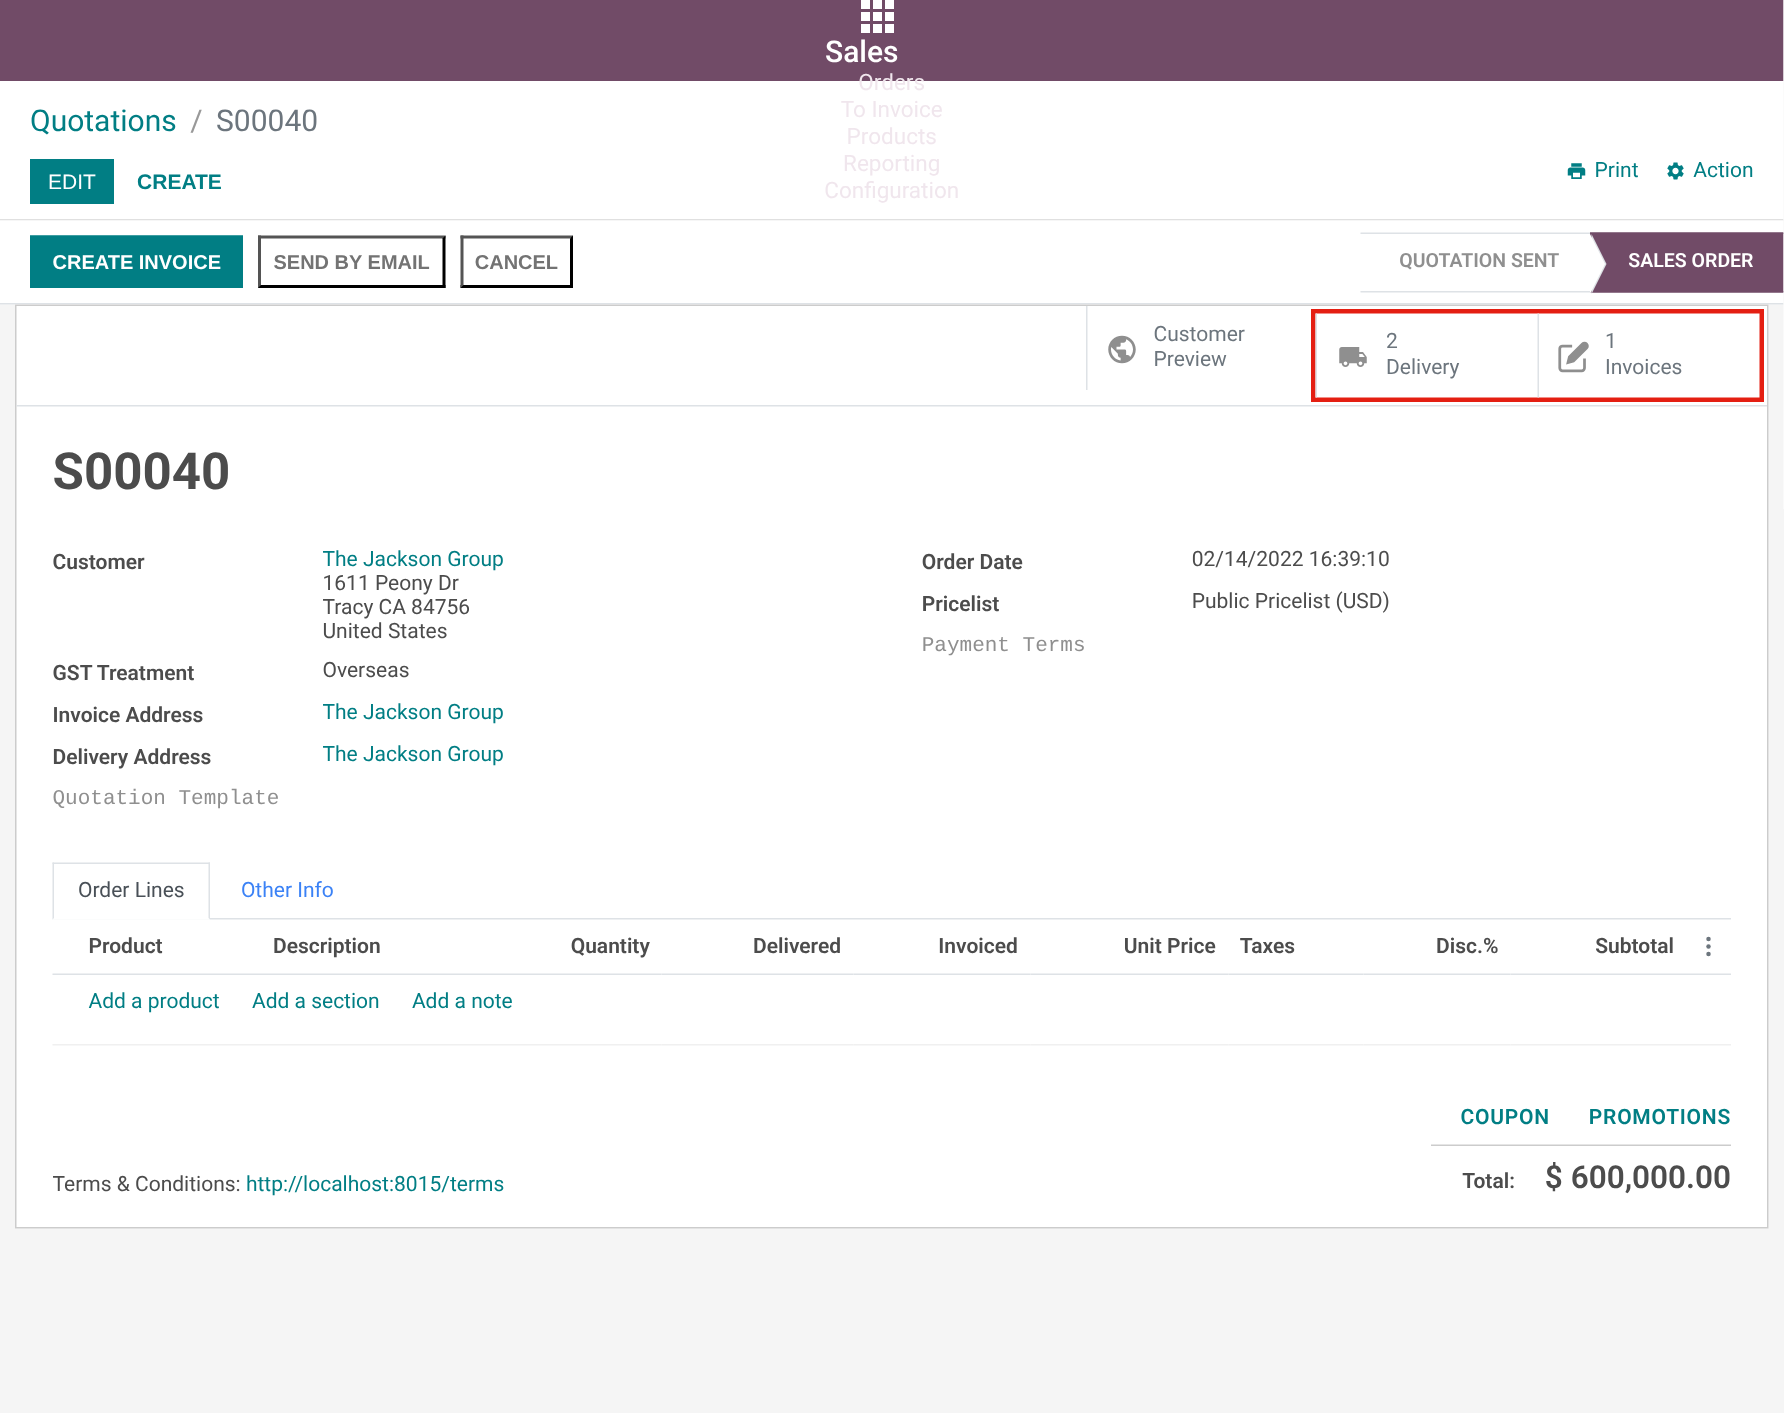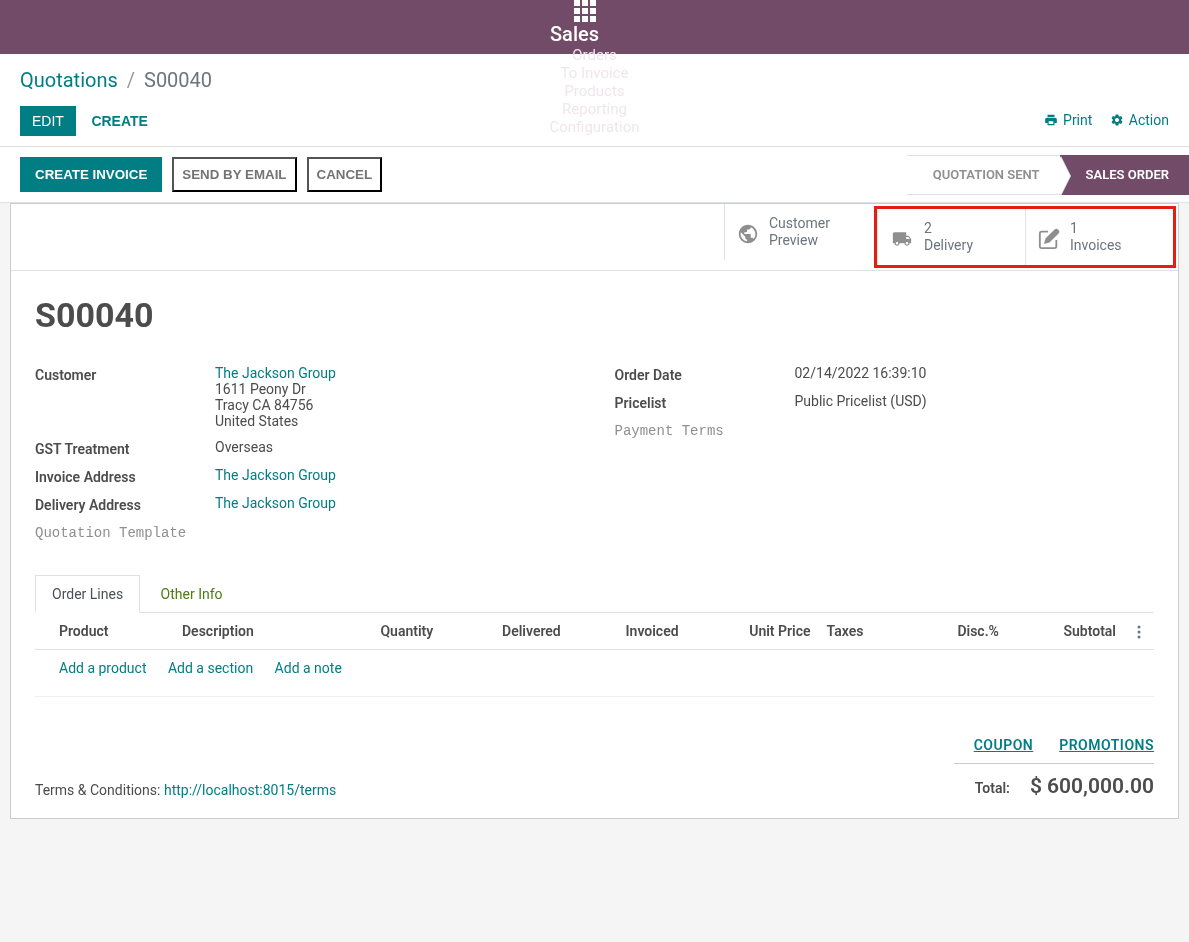--- a/index.html
+++ b/index.html
@@ -8,21 +8,21 @@
 .topbar { background: #714B67; color: #fff; height: 54px; display: flex; align-items: center; padding: 0 20px; flex-direction: column; }
 .apps-icon { width: 24px; height: 24px; display: grid; grid-template-columns: repeat(3,6px); grid-template-rows: repeat(3,6px); gap: 2px; margin-right: 18px; cursor: pointer; }
 .apps-icon span { background: #fff; width: 6px; height: 6px; }
 .app-title { font-size: 20px; font-weight: 500; margin-right: 40px; }
 .nav-item { padding: 0 18px; font-size: 15px; color: #f0e6ed; cursor: pointer; }
 
 .subheader { background: #fff; padding: 14px 20px 10px 20px; border-bottom: 1px solid #e0e0e0; }
 .breadcrumb { font-size: 20px; color: #6c757d; margin-bottom: 14px; }
 .breadcrumb a { color: #017E84; text-decoration: none; }
 .breadcrumb .sep { color: #999; margin: 0 4px; }
-.subheader-row { display: flex; justify-content: space-between; align-items: center; }
+.subheader-row { display: flex; justify-content: space-between; }
 .btn { display: inline-flex; align-items: center; padding: 7px 12px; border: none; cursor: pointer; font-size: 14px; font-weight: 500; }
 .btn-primary { background: #017E84; color: #fff; text-transform: uppercase; }
 .btn-link { background: transparent; color: #017E84; text-transform: uppercase; font-weight: 600; }
 .action-link { color: #017E84; cursor: pointer; display: inline-flex; align-items: center; gap: 5px; margin-left: 14px; }
 
 .statusbar { display: flex; justify-content: space-between; align-items: center; background: #fff; border-bottom: 1px solid #dee2e6; padding: 0 0 0 20px; }
 .statusbar-buttons { display: flex; gap: 10px; padding: 10px 0; }
 .btn-highlight { background: #017E84; color: #fff; padding: 8px 14px; font-weight: 600; border: 1px solid #017E84; }
 .btn-secondary { background: transparent; color: #737373; font-weight: 600; padding: 8px 8px; }
 
@@ -46,38 +46,38 @@
 .form-columns { display: flex; gap: 40px; margin-bottom: 24px; }
 .form-col { flex: 1; }
 .form-row { display: flex; margin-bottom: 10px; align-items: flex-start; }
 .form-label { width: 180px; font-weight: 600; color: #4c4c4c; padding-top: 2px; }
 .form-label.muted { color: #8f8f8f; font-weight: 500; font-family: Liberation Mono, monospace; }
 .form-value { flex: 1; color: #4c4c4c; }
 .form-value a { color: #017E84; text-decoration: none; }
 .addr-line { display: block; }
 
 .tabs { border-bottom: 1px solid #dee2e6; margin-bottom: 0; }
-.tab { display: inline-block; padding: 10px 16px; color: #4d7c0f; cursor: pointer; border: 1px solid transparent; border-bottom: none; }
+.tab { display: inline-block; padding: 10px 16px; color: #3b82f6; cursor: pointer; border: 1px solid transparent; border-bottom: none; }
 .tab.active { color: #495057; border-color: #dee2e6; border-bottom: 1px solid #fff; margin-bottom: -1px; background: #fff; }
 
 .table { width: 100%; border-collapse: collapse; }
 .table th { text-align: left; padding: 10px 8px; font-weight: 600; color: #4c4c4c; border-bottom: 1px solid #dee2e6; font-size: 14px; }
 .table th.num, .table td.num { text-align: right; }
 .table td { padding: 10px 8px; border-bottom: 1px solid #f0f0f0; }
 .table td a { color: #017E84; text-decoration: none; }
 .teal { color: #017E84; font-weight: 500; }
 .row-actions a { color: #017E84; text-decoration: none; margin-right: 18px; cursor: pointer; }
 .row-actions td { padding: 10px 8px 20px 8px; }
 
 .summary { display: flex; justify-content: space-between; align-items: flex-end; padding: 40px 24px 20px 24px; }
 .terms { color: #4c4c4c; }
 .terms a { color: #017E84; text-decoration: none; }
 .totals { text-align: right; }
 .promo-links { color: #017E84; font-weight: 600; margin-bottom: 10px; letter-spacing: 0.5px; }
-.promo-links span { margin-left: 22px; cursor: pointer; text-decoration: underline; }
+.promo-links span { margin-left: 22px; cursor: pointer; }
 .totals hr { border: none; border-top: 1px solid #ccc; margin-bottom: 10px; margin-left: auto; width: 200px; }
 .total-row { display: flex; justify-content: flex-end; align-items: baseline; gap: 20px; }
 .total-label { font-weight: 600; }
 .total-amount { font-size: 21px; font-weight: 600; color: #4c4c4c; }
 
 svg { display: inline-block; vertical-align: middle; }
 </style>
 </head>
 <body>
 

